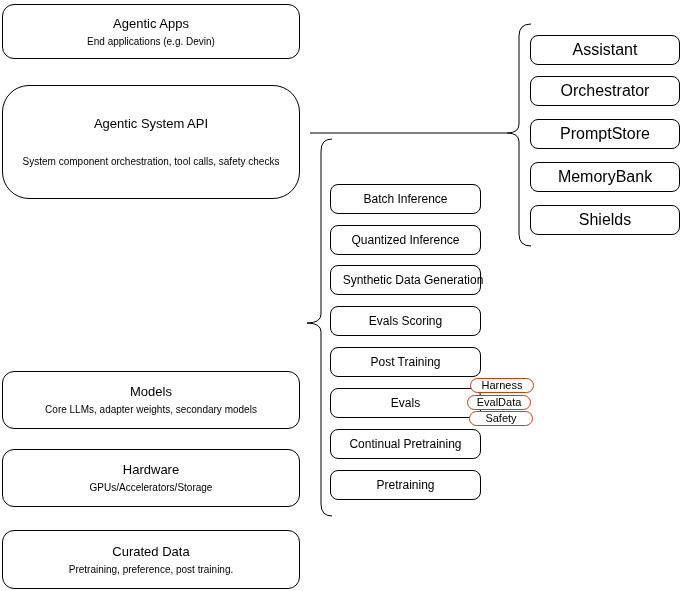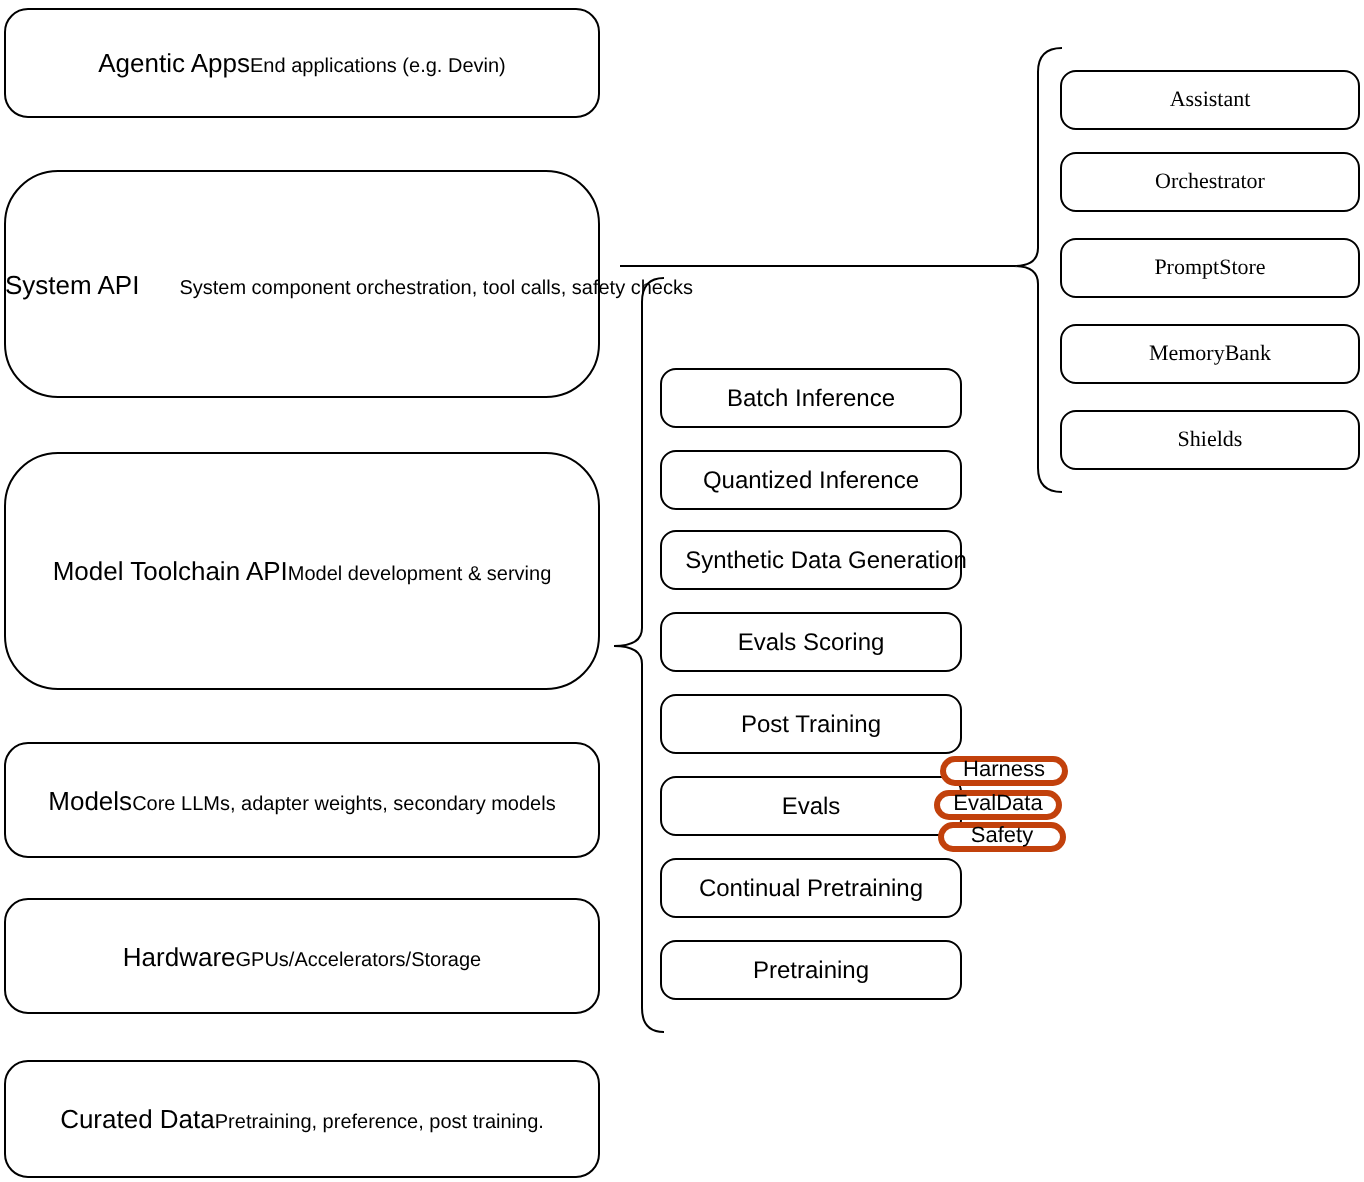--- a/index.html
+++ b/index.html
@@ -26,21 +26,21 @@
     stroke: #000000;
     stroke-width: 1;
     fill: none;
   }
   .node {
     position: absolute;
     box-sizing: border-box;
     border: 1px solid #000000;
     background: #ffffff;
     display: flex;
-    flex-direction: row;
+    flex-direction: column;
     align-items: center;
     justify-content: center;
     text-align: center;
   }
   .lbox {
     left: 2px;
     width: 298px;
   }
   .lbox .title {
     font-size: 13px;
@@ -61,28 +61,27 @@
     height: 30px;
     border-radius: 8px;
     font-size: 12px;
     white-space: nowrap;
   }
   .rbox {
     left: 530px;
     width: 150px;
     height: 30px;
     border-radius: 8px;
-    font-size: 11px;
+    font-size: 16px;
     white-space: nowrap;
-    font-family: Liberation Serif, serif;
   }
   .pill {
     position: absolute;
     box-sizing: border-box;
-    border: 3px solid #c2410c;
+    border: 1px solid #c2410c;
     background: #ffffff;
     border-radius: 8px;
     width: 64px;
     height: 15px;
     font-size: 11px;
     line-height: 13px;
     display: flex;
     align-items: center;
     justify-content: center;
     white-space: nowrap;
@@ -102,24 +101,20 @@
   <div class="node lbox r-small" style="top:4px; height:55px;">
     <span class="title">Agentic Apps</span>
     <span class="subtitle">End applications (e.g. Devin)</span>
   </div>
 
   <div class="node lbox r-big" style="top:85px; height:114px;gap:20px;">
     <span class="title">Agentic System API</span>
     <span class="subtitle">System component orchestration, tool calls, safety checks</span>
   </div>
 
-  <div class="node lbox r-big" style="top:226px; height:119px;">
-    <span class="title">Model Toolchain API</span>
-    <span class="subtitle">Model development &amp; serving</span>
-  </div>
 
   <div class="node lbox r-small" style="top:371px; height:58px;">
     <span class="title">Models</span>
     <span class="subtitle">Core LLMs, adapter weights, secondary models</span>
   </div>
 
   <div class="node lbox r-small" style="top:449px; height:58px;">
     <span class="title">Hardware</span>
     <span class="subtitle">GPUs/Accelerators/Storage</span>
   </div>

